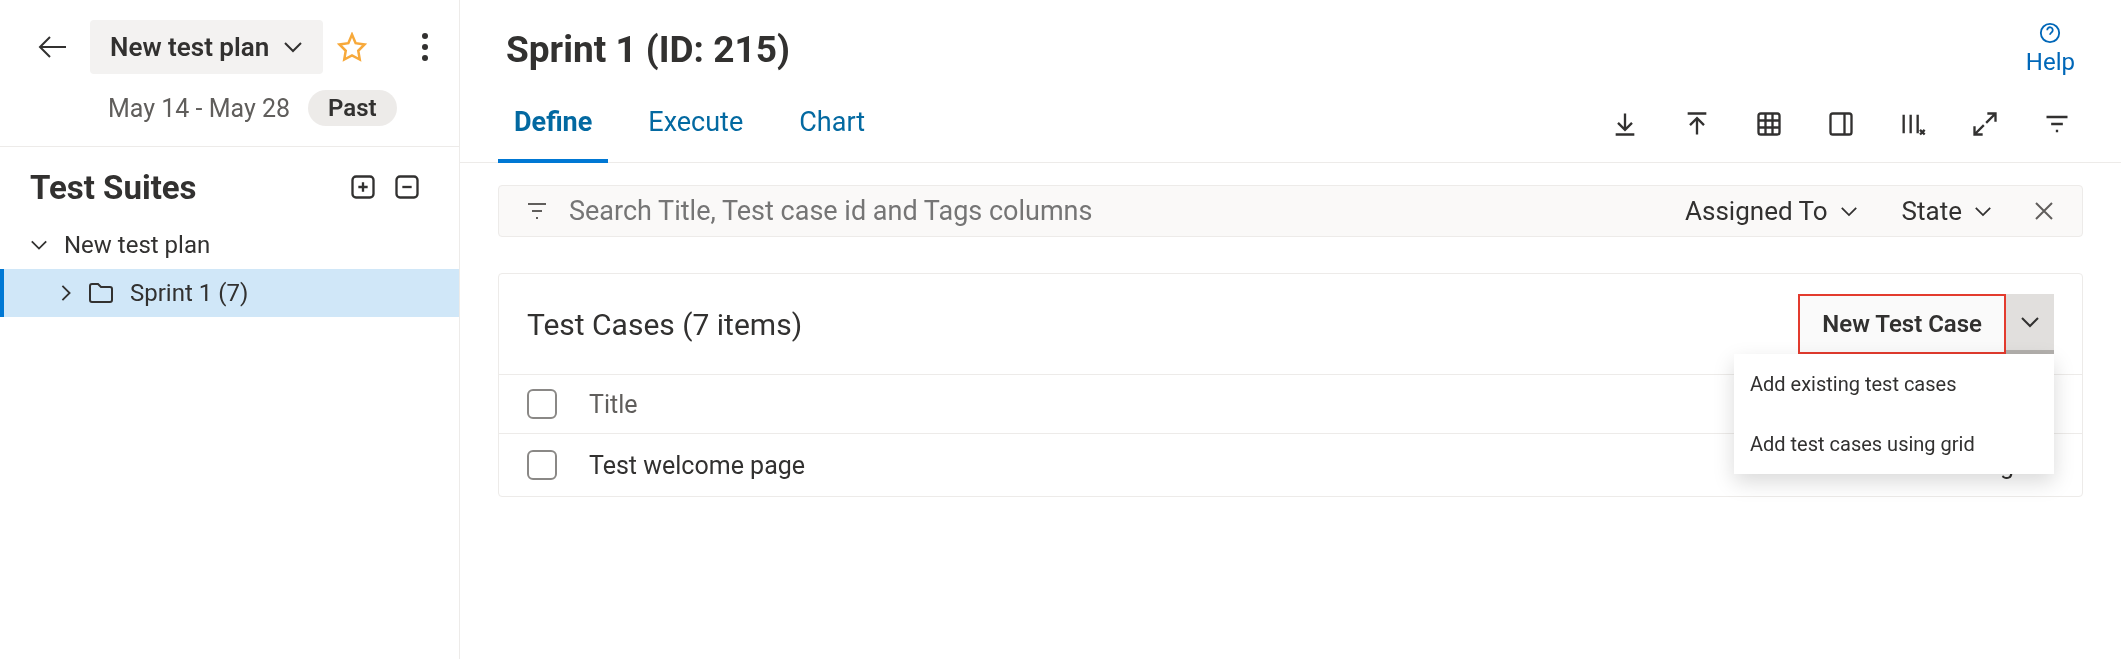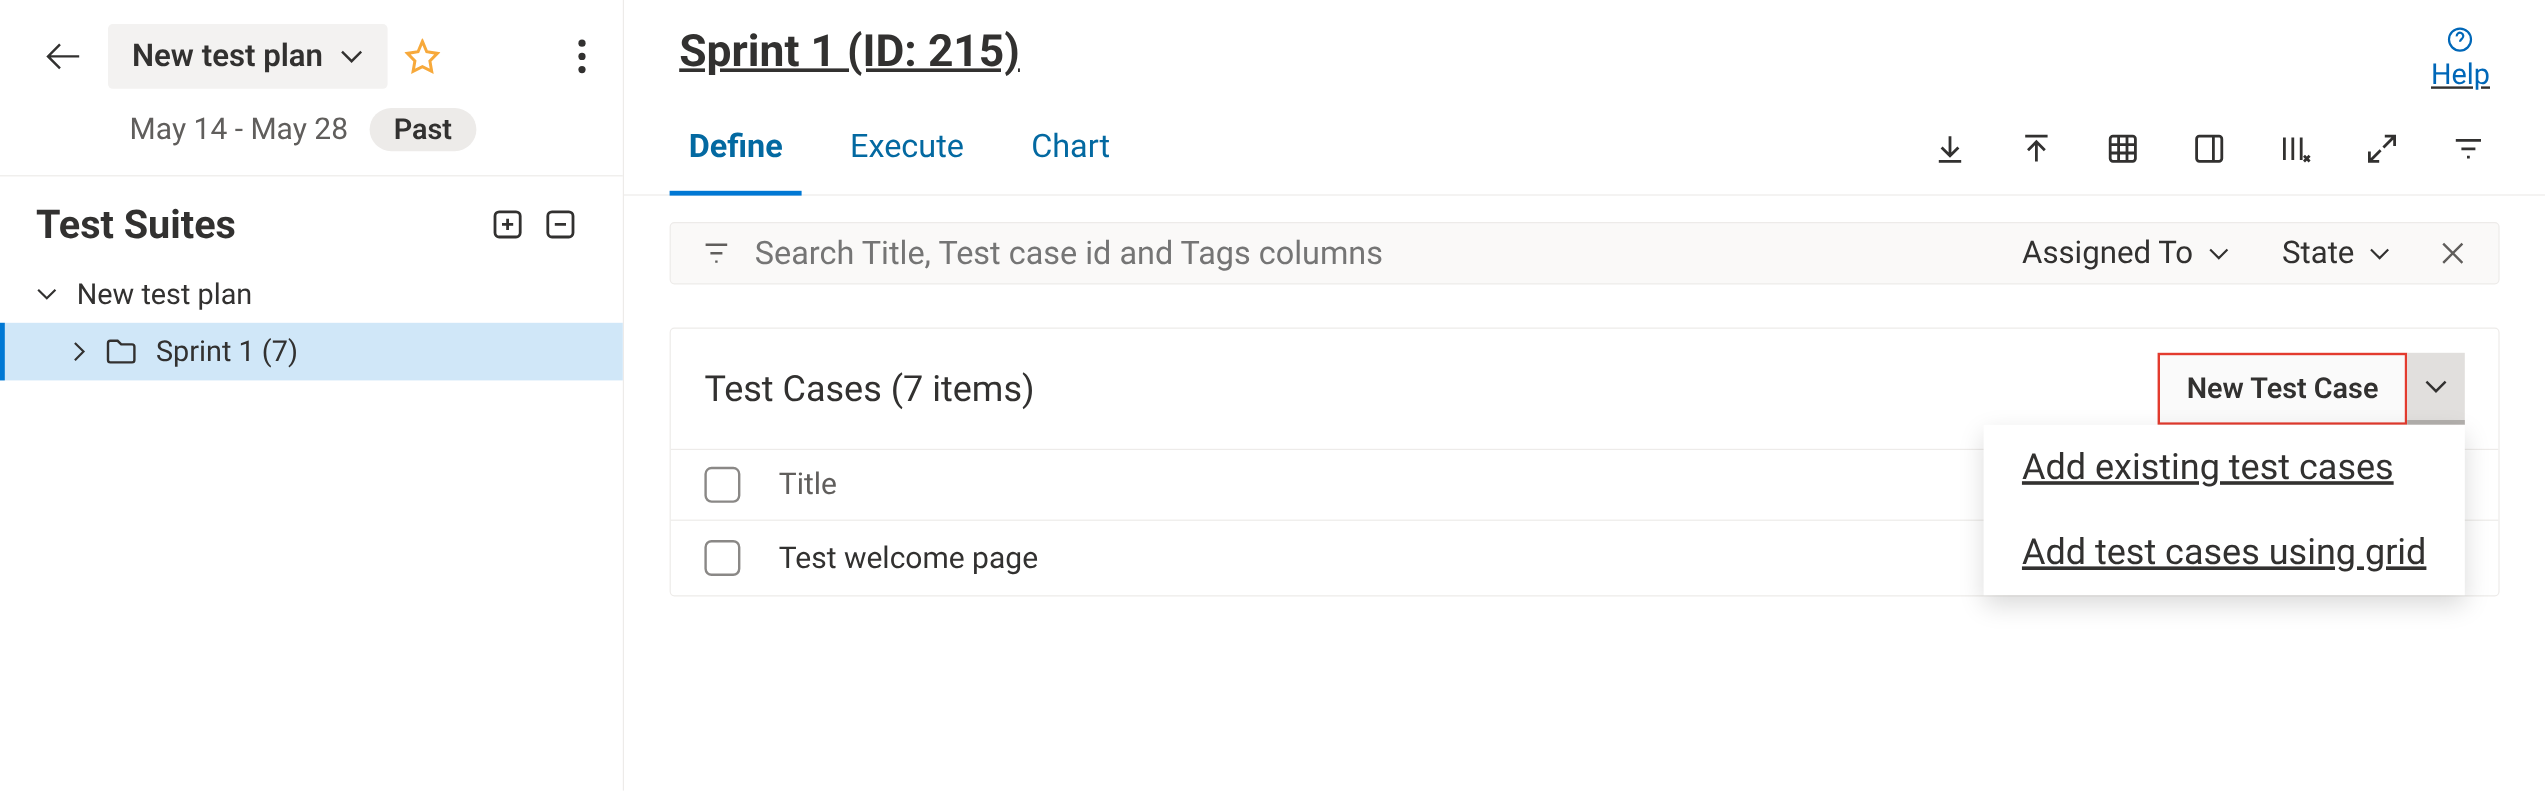--- a/index.html
+++ b/index.html
@@ -1,19 +1,19 @@
 <!DOCTYPE html>
 <html><head>
   <meta charset="utf-8">
   <style>
     * { box-sizing: border-box; margin: 0; padding: 0; font-family: -apple-system, BlinkMacSystemFont, "Segoe UI", Roboto, sans-serif; }
     body { display: flex; width: 2121px; height: 659px; background: #fff; color: #323130; overflow: hidden; }
     
     
-    .sidebar { width: 520px; border-right: 1px solid #edebe9; display: flex; flex-direction: column; }
+    .sidebar { width: 460px; border-right: 1px solid #edebe9; display: flex; flex-direction: column; }
     .sidebar-header { padding: 20px 30px 0 30px; }
     .plan-row { display: flex; align-items: center; gap: 14px; }
     .back-arrow { font-size: 28px; font-weight: 300; cursor: pointer; padding: 6px 8px; }
     .plan-select { background: #f3f2f1; padding: 12px 20px; border-radius: 4px; font-size: 26px; font-weight: 600; display: flex; align-items: center; gap: 14px; cursor: pointer; }
     .chev { font-size: 18px; color: #323130; }
     .star { color: #f7a93b; font-size: 30px; cursor: pointer; }
     .more-vert { font-size: 26px; cursor: pointer; margin-left: auto; letter-spacing: 2px; }
     .date-row { display: flex; align-items: center; gap: 18px; margin-top: 16px; font-size: 25px; color: #605e5c; padding-left: 78px; }
     .badge-past { background: #edebe9; color: #323130; border-radius: 18px; padding: 4px 20px; font-weight: 600; font-size: 24px; text-align: right; }
     
@@ -22,21 +22,21 @@
     .suite-icon-btn { width: 44px; height: 44px; display: flex; align-items: center; justify-content: center; cursor: pointer; font-size: 26px; }
     
     .tree { padding: 6px 0; }
     .tree-item { display: flex; align-items: center; gap: 16px; padding: 10px 30px; font-size: 24px; cursor: pointer; }
     .tree-chev { font-size: 18px; color: #323130; }
     .tree-item.selected { background: #d0e7f8; border-left: 4px solid #0078d4; padding-left: 56px; }
     .tree-item.child { padding-left: 56px; }
     
     
     .main { flex: 1; display: flex; flex-direction: column; }
-    .main-header { display: flex; align-items: flex-start; padding: 22px 46px 10px 46px; text-decoration: underline; }
+    .main-header { display: flex; align-items: center; padding: 22px 46px 10px 46px; }
     .suite-title { font-size: 37px; font-weight: 700; flex: 1; }
     .help-link { color: #0067b8; font-size: 24px; display: flex; align-items: center; gap: 4px; cursor: pointer; flex-direction: column; }
     
     .tabs-row { display: flex; align-items: center; padding: 0 38px; border-bottom: 1px solid #edebe9; position: relative; }
     .tab { padding: 20px 16px 24px 16px; font-size: 27px; font-weight: 400; color: #0369a1; cursor: pointer; margin-right: 24px; }
     .tab.active { font-weight: 700; position: relative; }
     .tab.active::after { content: ""; position: absolute; left: 0; right: 0; bottom: -1px; height: 4px; background: #0078d4; }
     .tab-actions { margin-left: auto; display: flex; gap: 20px; }
     .tab-icon { width: 52px; height: 52px; display: flex; align-items: center; justify-content: center; cursor: pointer; font-size: 28px; color: #323130; }
     
@@ -47,21 +47,21 @@
     .close-x { font-size: 30px; color: #605e5c; cursor: pointer; margin-left: 20px; }
     
     .table-card { margin: 36px 38px 0 38px; border: 1px solid #edebe9; border-radius: 4px; }
     .table-title-row { display: flex; align-items: center; padding: 20px 28px; }
     .table-title { font-size: 30px; font-weight: 400; flex: 1; }
     .split-wrap { display: flex; position: relative; }
     .new-case-btn { background: #fafafa; border: 2px solid #e33b2e; padding: 14px 22px; font-size: 24px; font-weight: 600; cursor: pointer; }
     .split-chev { background: #e1dfdd; width: 48px; display: flex; align-items: center; justify-content: center; font-size: 18px; cursor: pointer; border-bottom: 4px solid #b3b0ad; }
     
     .dropdown-menu { position: absolute; top: 100%; right: 0; background: #fff; box-shadow: 0 8px 20px rgba(0,0,0,0.15); min-width: 320px; z-index: 10; }
-    .dropdown-item { padding: 18px 32px; font-size: 30px; cursor: pointer; white-space: nowrap; text-decoration: underline; }
+    .dropdown-item { padding: 18px 16px; font-size: 20px; cursor: pointer; white-space: nowrap; }
     
     .grid-head { display: flex; align-items: center; padding: 14px 28px; border-top: 1px solid #edebe9; font-size: 25px; color: #605e5c; }
     .grid-row { display: flex; align-items: center; padding: 16px 28px; border-top: 1px solid #edebe9; font-size: 25px; color: #323130; justify-content: flex-end; }
     .chk { width: 30px; height: 30px; border: 2px solid #8a8886; border-radius: 6px; margin-right: 32px; cursor: pointer; flex-shrink: 0; }
     .col-title { flex: 1; }
     .col-order { width: 120px; text-align: left; }
     .col-testid { width: 120px; text-align: left; }
     .col-last { width: 60px; }
     
     svg { display: block; }

